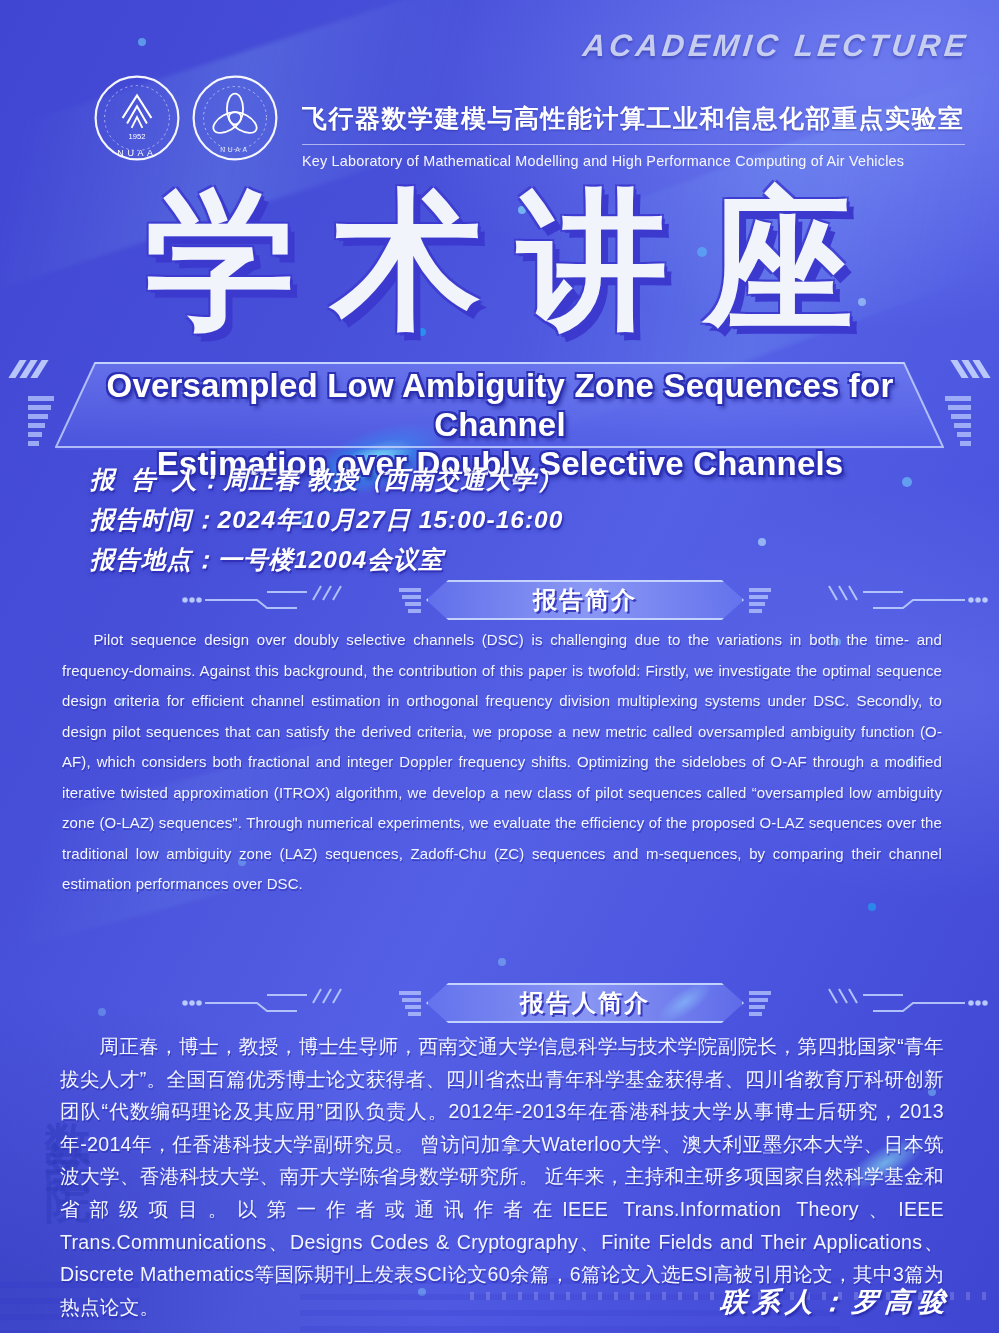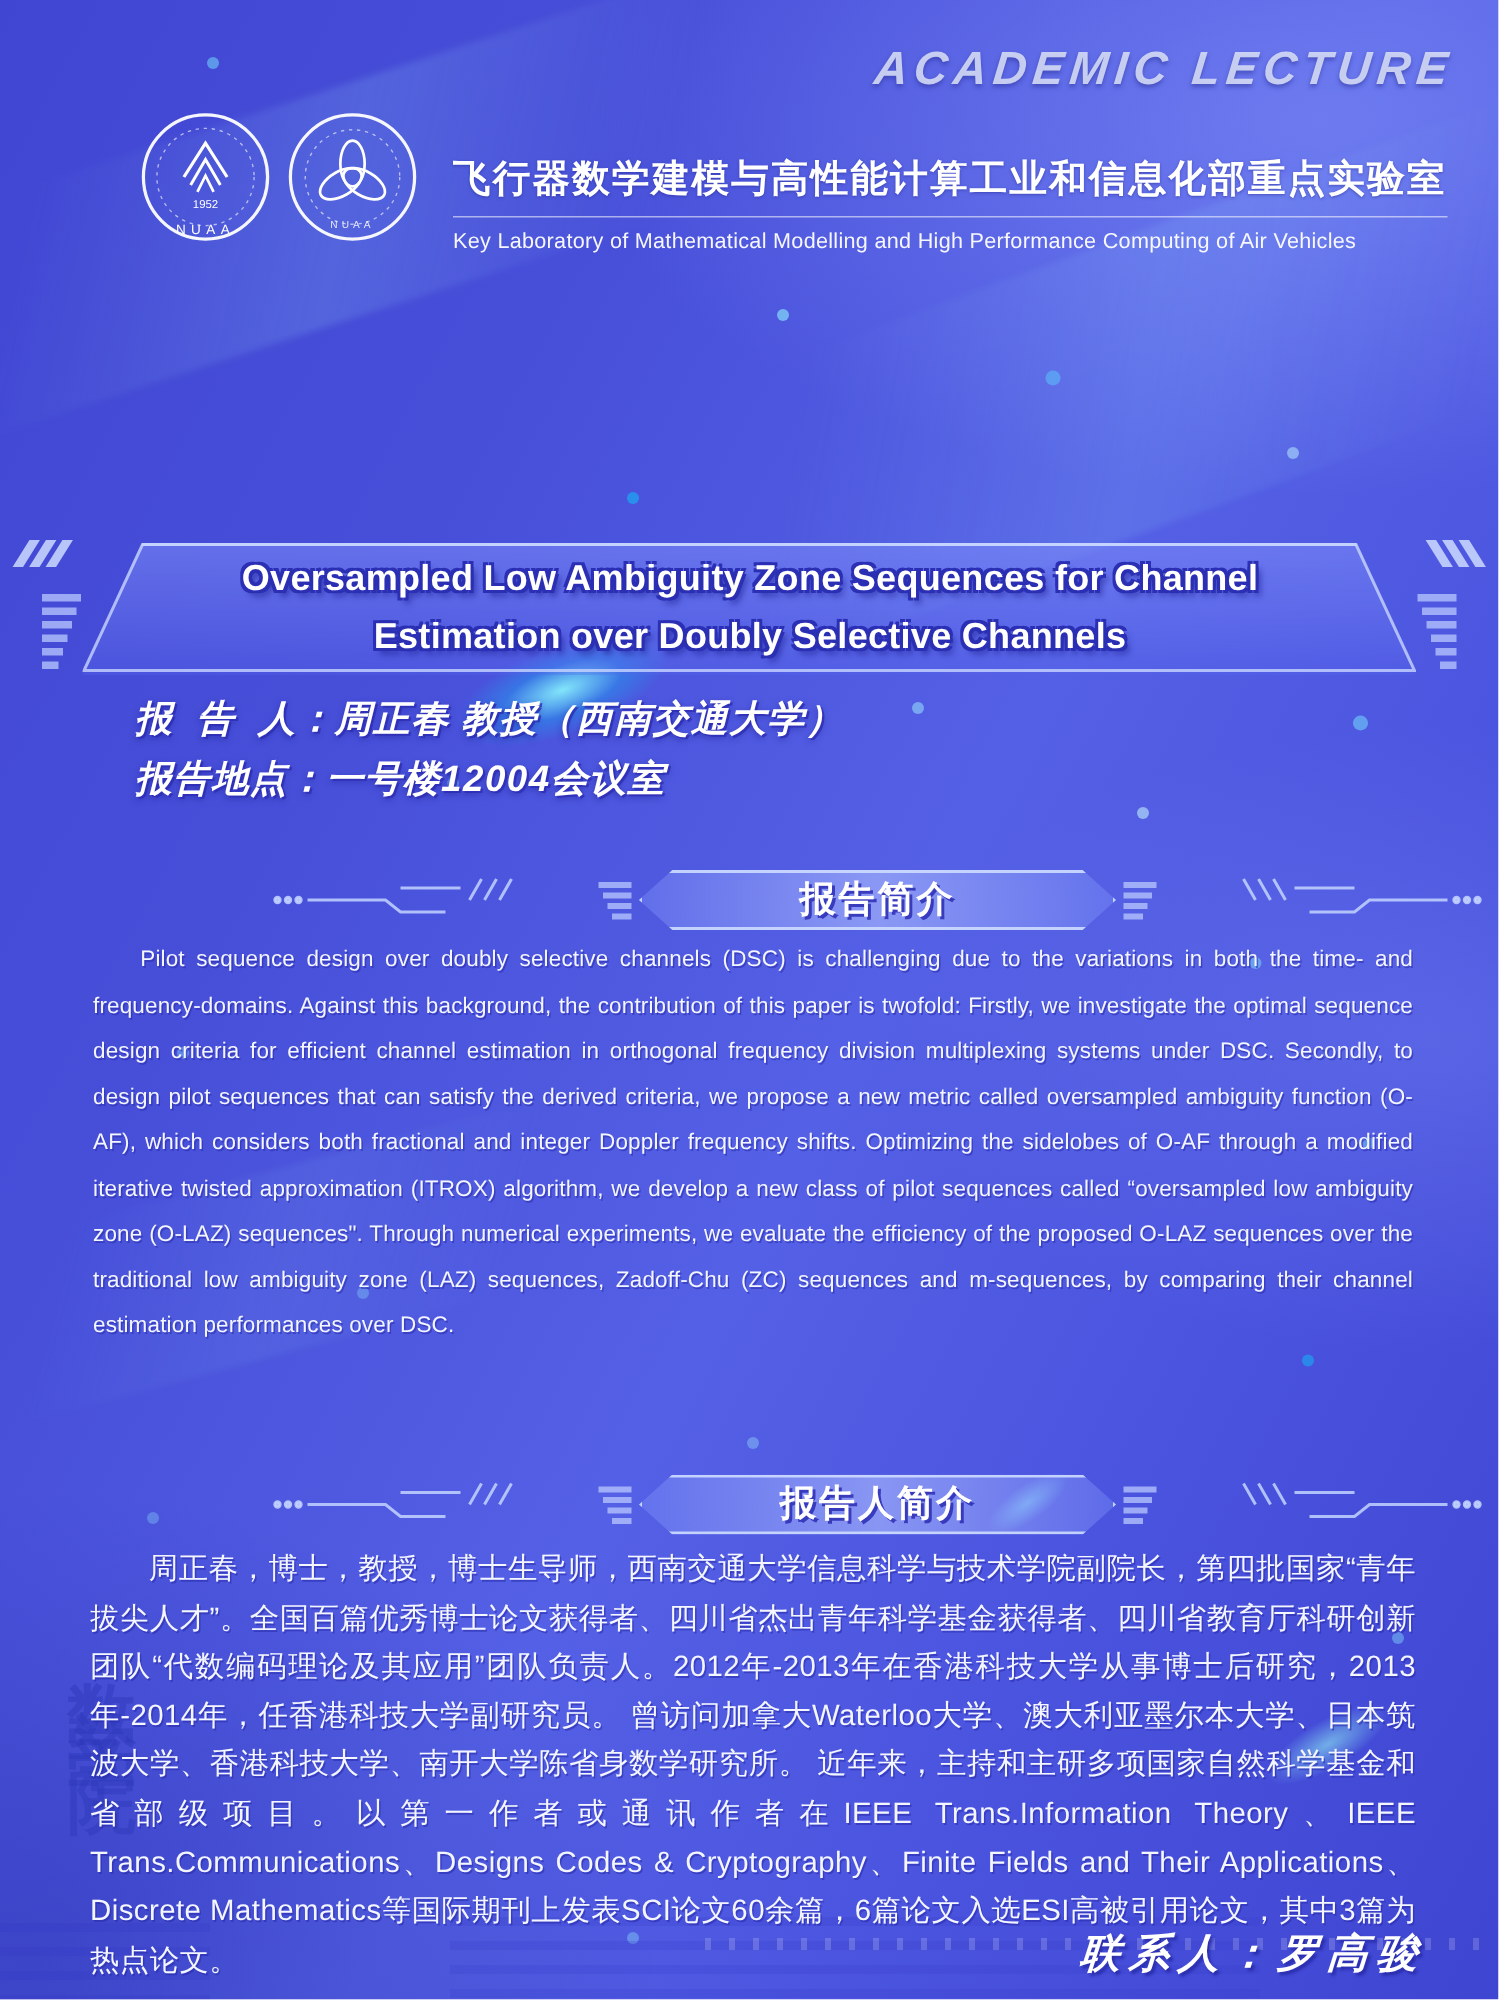--- a/index.html
+++ b/index.html
@@ -56,21 +56,21 @@
     text-shadow:7px 8px 0 #3c39cf, 3px 3px 0 #3c39cf, -2px -2px 0 rgba(60,57,207,.8),
       2px -2px 0 rgba(60,57,207,.8), -2px 2px 0 rgba(60,57,207,.8);}
   
   .banner{position:absolute;left:55px;top:362px;width:889px;height:86px;
     clip-path:polygon(4.5% 0,95.5% 0,100% 100%,0 100%);
     background:linear-gradient(180deg,rgba(125,140,248,.55),rgba(85,100,235,.30));
     border-top:2px solid rgba(200,214,255,.85);}
   .banner-border{position:absolute;left:55px;top:362px;width:889px;height:86px;pointer-events:none;}
   .banner-border svg{display:block;}
   .banner-text{position:absolute;left:60px;top:366px;width:880px;text-align:center;font-weight:bold;
-    font-size:24px;line-height:39px;letter-spacing:.2px;color:#fff;
+    font-size:33px;line-height:39px;letter-spacing:.2px;color:#fff;
     text-shadow:2px 2px 0 #2b2fb4,-2px 2px 0 #2b2fb4,2px -2px 0 #2b2fb4,-2px -2px 0 #2b2fb4,3px 4px 4px rgba(25,28,140,.7);}
   .wing{position:absolute;top:358px;width:60px;height:96px;pointer-events:none;}
   .wing.left{left:14px;}
   .wing.right{right:14px;transform:scaleX(-1);}
   .wing .slashes{position:absolute;left:0;top:2px;display:flex;gap:4px;}
   .wing .slashes i{display:block;width:7px;height:18px;background:rgba(205,218,255,.85);transform:skewX(-32deg);}
   .wing .stack{position:absolute;left:14px;top:38px;display:flex;flex-direction:column;gap:4px;align-items:flex-start;}
   .wing .stack i{display:block;height:5px;background:rgba(185,200,255,.75);}
   
   .info{position:absolute;left:90px;top:460px;font-size:24.5px;font-weight:bold;letter-spacing:1px;
@@ -134,20 +134,21 @@
       <ellipse cx="50" cy="42" rx="9" ry="17" fill="none" stroke="#fff" stroke-width="2" transform="rotate(120 50 52)"></ellipse>
       <ellipse cx="50" cy="42" rx="9" ry="17" fill="none" stroke="#fff" stroke-width="2" transform="rotate(240 50 52)"></ellipse>
       <text x="50" y="90" text-anchor="middle" font-size="7.5" letter-spacing="3" fill="rgba(255,255,255,.85)">NUAA</text>
     </svg>
     <div class="head-text">
       <div class="lab-zh">飞行器数学建模与高性能计算工业和信息化部重点实验室</div>
       <div class="lab-en">Key Laboratory of Mathematical Modelling and High Performance Computing of Air Vehicles</div>
     </div>
   </div>
 
+  <div class="main-title">学术讲座</div>
 
   <div class="banner"></div>
   <div class="banner-border">
     <svg width="889" height="86" viewBox="0 0 889 86">
       <polygon points="40,1 849,1 888,85 1,85" fill="none" stroke="rgba(200,214,255,.8)" stroke-width="2"></polygon>
     </svg>
   </div>
   <div class="wing left">
     <span class="slashes">
         <i></i>
@@ -182,20 +183,24 @@
     <div>Oversampled Low Ambiguity Zone Sequences for Channel</div>
     <div>Estimation over Doubly Selective Channels</div>
   </div>
 
   <div class="info">
     <div class="row">
       <span class="lbl">报  告  人：</span>
       <span>周正春 教授（西南交通大学）</span>
     </div>
     <div class="row">
+      <span class="lbl">报告时间：</span>
+      <span>2024年10月27日 15:00-16:00</span>
+    </div>
+    <div class="row">
       <span class="lbl">报告地点：</span>
       <span>一号楼12004会议室</span>
     </div>
   </div>
 
   <div class="sec one">
     <svg class="sec-deco" viewBox="0 0 255 44">
       <g stroke="rgba(195,212,255,.85)" stroke-width="2" fill="none">
         <circle cx="14" cy="22" r="1.8" fill="rgba(195,212,255,.85)"></circle>
           <circle cx="21" cy="22" r="1.8" fill="rgba(195,212,255,.85)"></circle>

